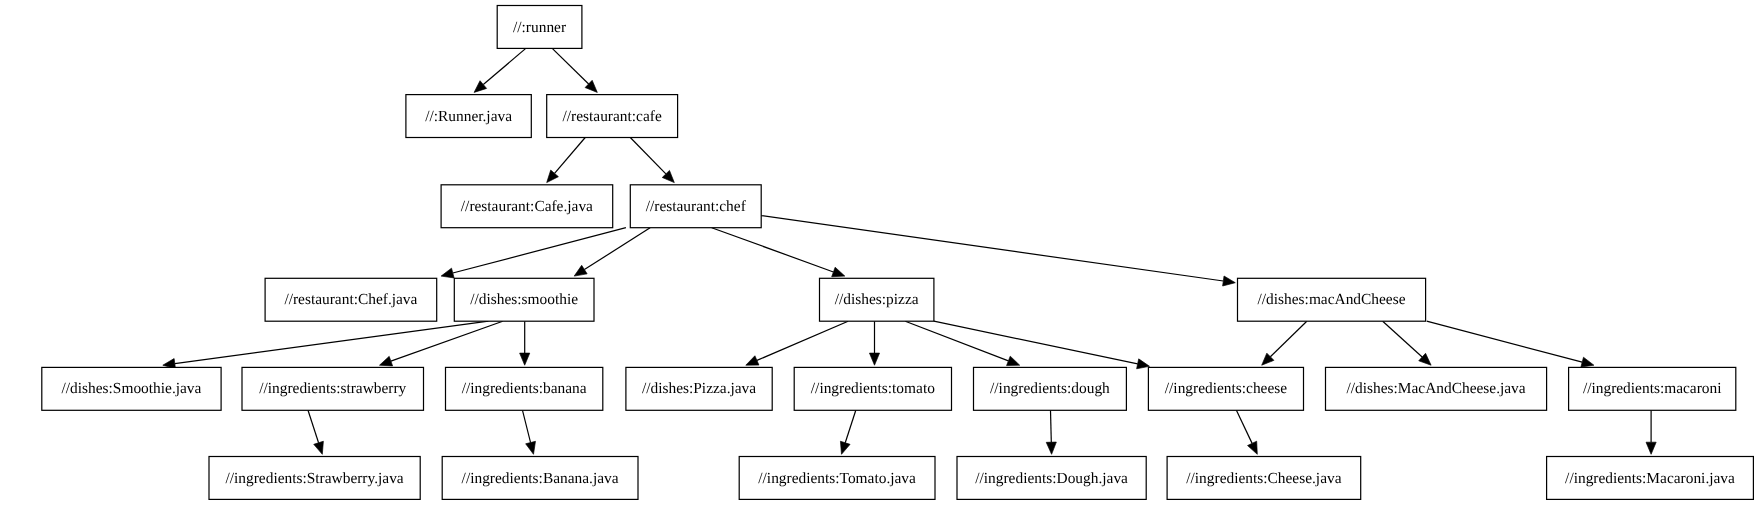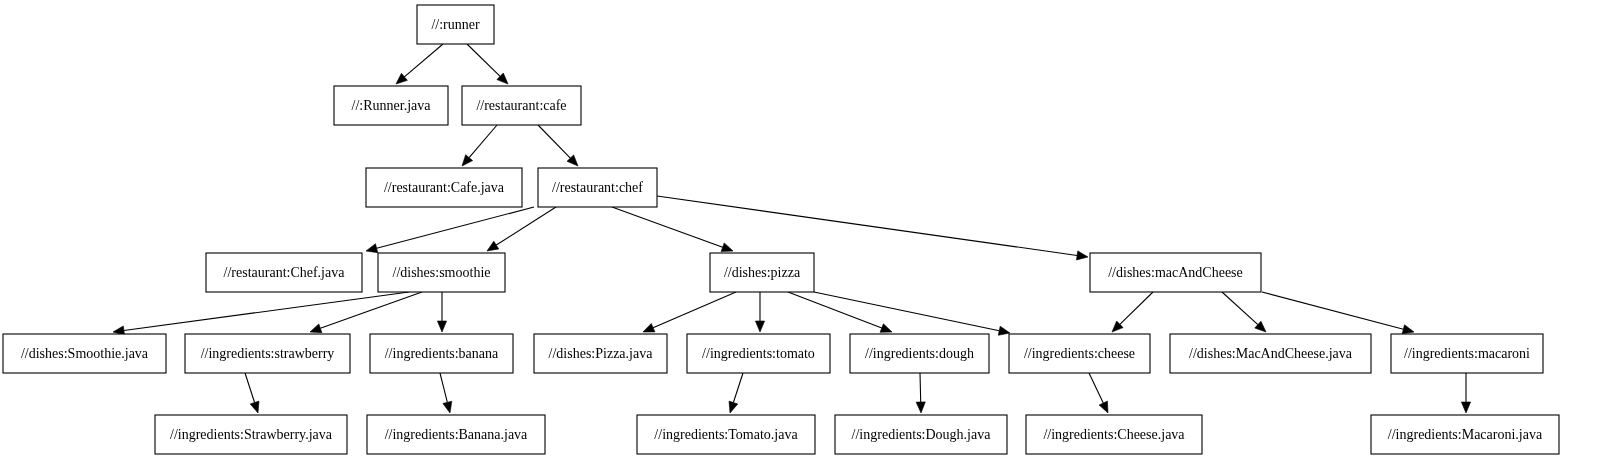--- a/index.html
+++ b/index.html
@@ -11,20 +11,21 @@
   body {
     width: 1600px;
     height: 468px;
     font-family: "Liberation Serif", "DejaVu Serif", serif;
     overflow: hidden;
   }
   #graph-root {
     position: relative;
     width: 1315px;
     height: 468px;
+    margin-left: 35px;
   }
   svg#graph-canvas {
     position: absolute;
     top: 0;
     left: 0;
     width: 1600px;
     height: 468px;
     display: block;
   }
   .node-box {

